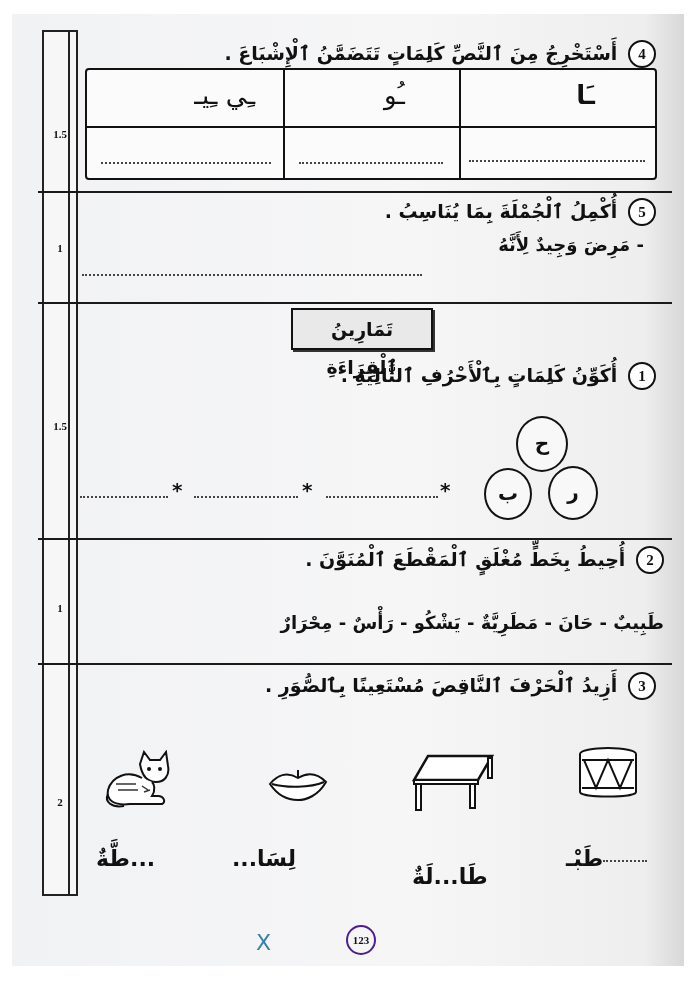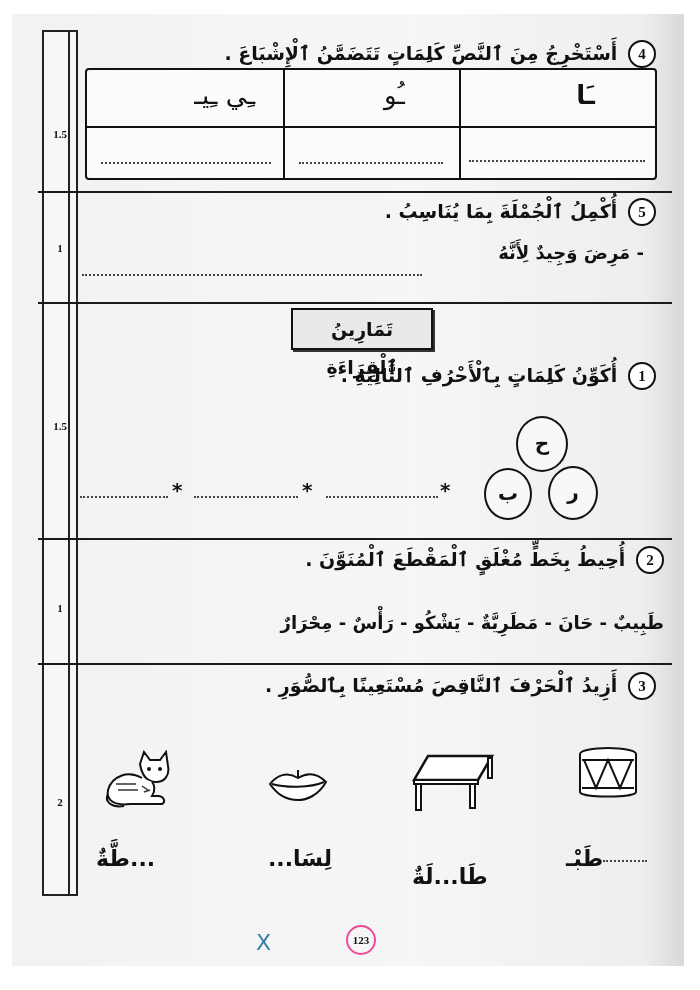--- a/index.html
+++ b/index.html
@@ -61,21 +61,21 @@
   .star { position:absolute; font-size:20px; font-weight:bold; font-family:"DejaVu Sans", sans-serif; }
   .words-row {
     position:absolute; direction:rtl; font-family:"DejaVu Sans", sans-serif; font-size:18px; font-weight:bold;
     white-space:nowrap;
   }
   .pic { position:absolute; }
   .fill-word {
     position:absolute; direction:rtl; font-family:"DejaVu Sans", sans-serif; font-size:22px; white-space:nowrap;font-weight:bold;
   }
   .page-num {
-    position:absolute; left:346px; top:925px; width:26px; height:26px; border:2px solid #ec4899; border-radius:50%;
+    position:absolute; left:346px; top:925px; width:26px; height:26px; border:2px solid #4c1d95; border-radius:50%;
     font-family:"Liberation Serif", serif; font-size:11px; font-weight:bold; text-align:center; line-height:26px;
   }
   .x-mark { position:absolute; left:256px; top:930px; color:#3a7fa8; font-family:"DejaVu Sans", sans-serif; font-size:22px; }
 </style>
 </head>
 <body>
 
 <div class="page"></div>
 
 <div class="score-col" style="left:42px;padding-left:8px;">
@@ -105,21 +105,21 @@
   <div class="cell-text" style="right:400px;">ـِي   ـِيـ</div>
   <div class="dots" style="left:382px; width:176px; top:90px;"></div>
   <div class="dots" style="left:212px; width:144px; top:92px;"></div>
   <div class="dots" style="left:14px; width:170px; top:92px;"></div>
 </div>
 
 <div class="q-title" style="right:44px; top:198px;">
   <span class="num-circle">5</span>
   <span>أُكْمِلُ ٱلْجُمْلَةَ بِمَا يُنَاسِبُ .</span>
 </div>
-<div class="sentence" style="right:56px; top:242px;">- مَرِضَ وَجِيدٌ لِأَنَّهُ</div>
+<div class="sentence" style="right:56px; top:234px;">- مَرِضَ وَجِيدٌ لِأَنَّهُ</div>
 <div class="answer-line" style="left:82px; width:340px; top:274px;"></div>
 
 <div class="section-box">تَمَارِينُ ٱلْقِرَاءَةِ</div>
 
 <div class="q-title" style="right:44px; top:362px;">
   <span class="num-circle">1</span>
   <span>أُكَوِّنُ كَلِمَاتٍ بِٱلْأَحْرُفِ ٱلتَّالِيَةِ .</span>
 </div>
 <div class="letter-circle" style="left:516px; top:416px; width:48px; height:52px; line-height:50px;">ح</div>
 <div class="letter-circle" style="left:548px; top:466px; width:46px; height:50px; line-height:48px;">ر</div>
@@ -166,17 +166,17 @@
   <ellipse cx="30" cy="8" rx="28" ry="6" fill="#fff" stroke="#111" stroke-width="2"></ellipse>
   <path d="M2 8 L2 46 C2 52 58 52 58 46 L58 8" fill="#fff" stroke="#111" stroke-width="2"></path>
   <path d="M4 14 L56 14 M4 42 L56 42" stroke="#111" stroke-width="2"></path>
   <path d="M6 14 L18 42 L30 14 L42 42 L54 14" fill="none" stroke="#111" stroke-width="2"></path>
 </svg>
 
 <div class="fill-word" style="left:550px; top:846px;margin-left:16px;">
   <span class="answer-line" style="position:relative; display:inline-block; width:44px; top:-4px;"></span><span>طَبْـ</span>
 </div>
 <div class="fill-word" style="left:412px; top:818px;margin-top:46px;">طَا...لَةٌ</div>
-<div class="fill-word" style="left:232px; top:846px;margin-left:36px;">لِسَا...</div>
+<div class="fill-word" style="left:232px; top:846px;">لِسَا...</div>
 <div class="fill-word" style="left:96px; top:846px;">...طَّةٌ</div>
 
 <div class="x-mark">X</div>
 <div class="page-num">123</div>
 
 </body></html>

